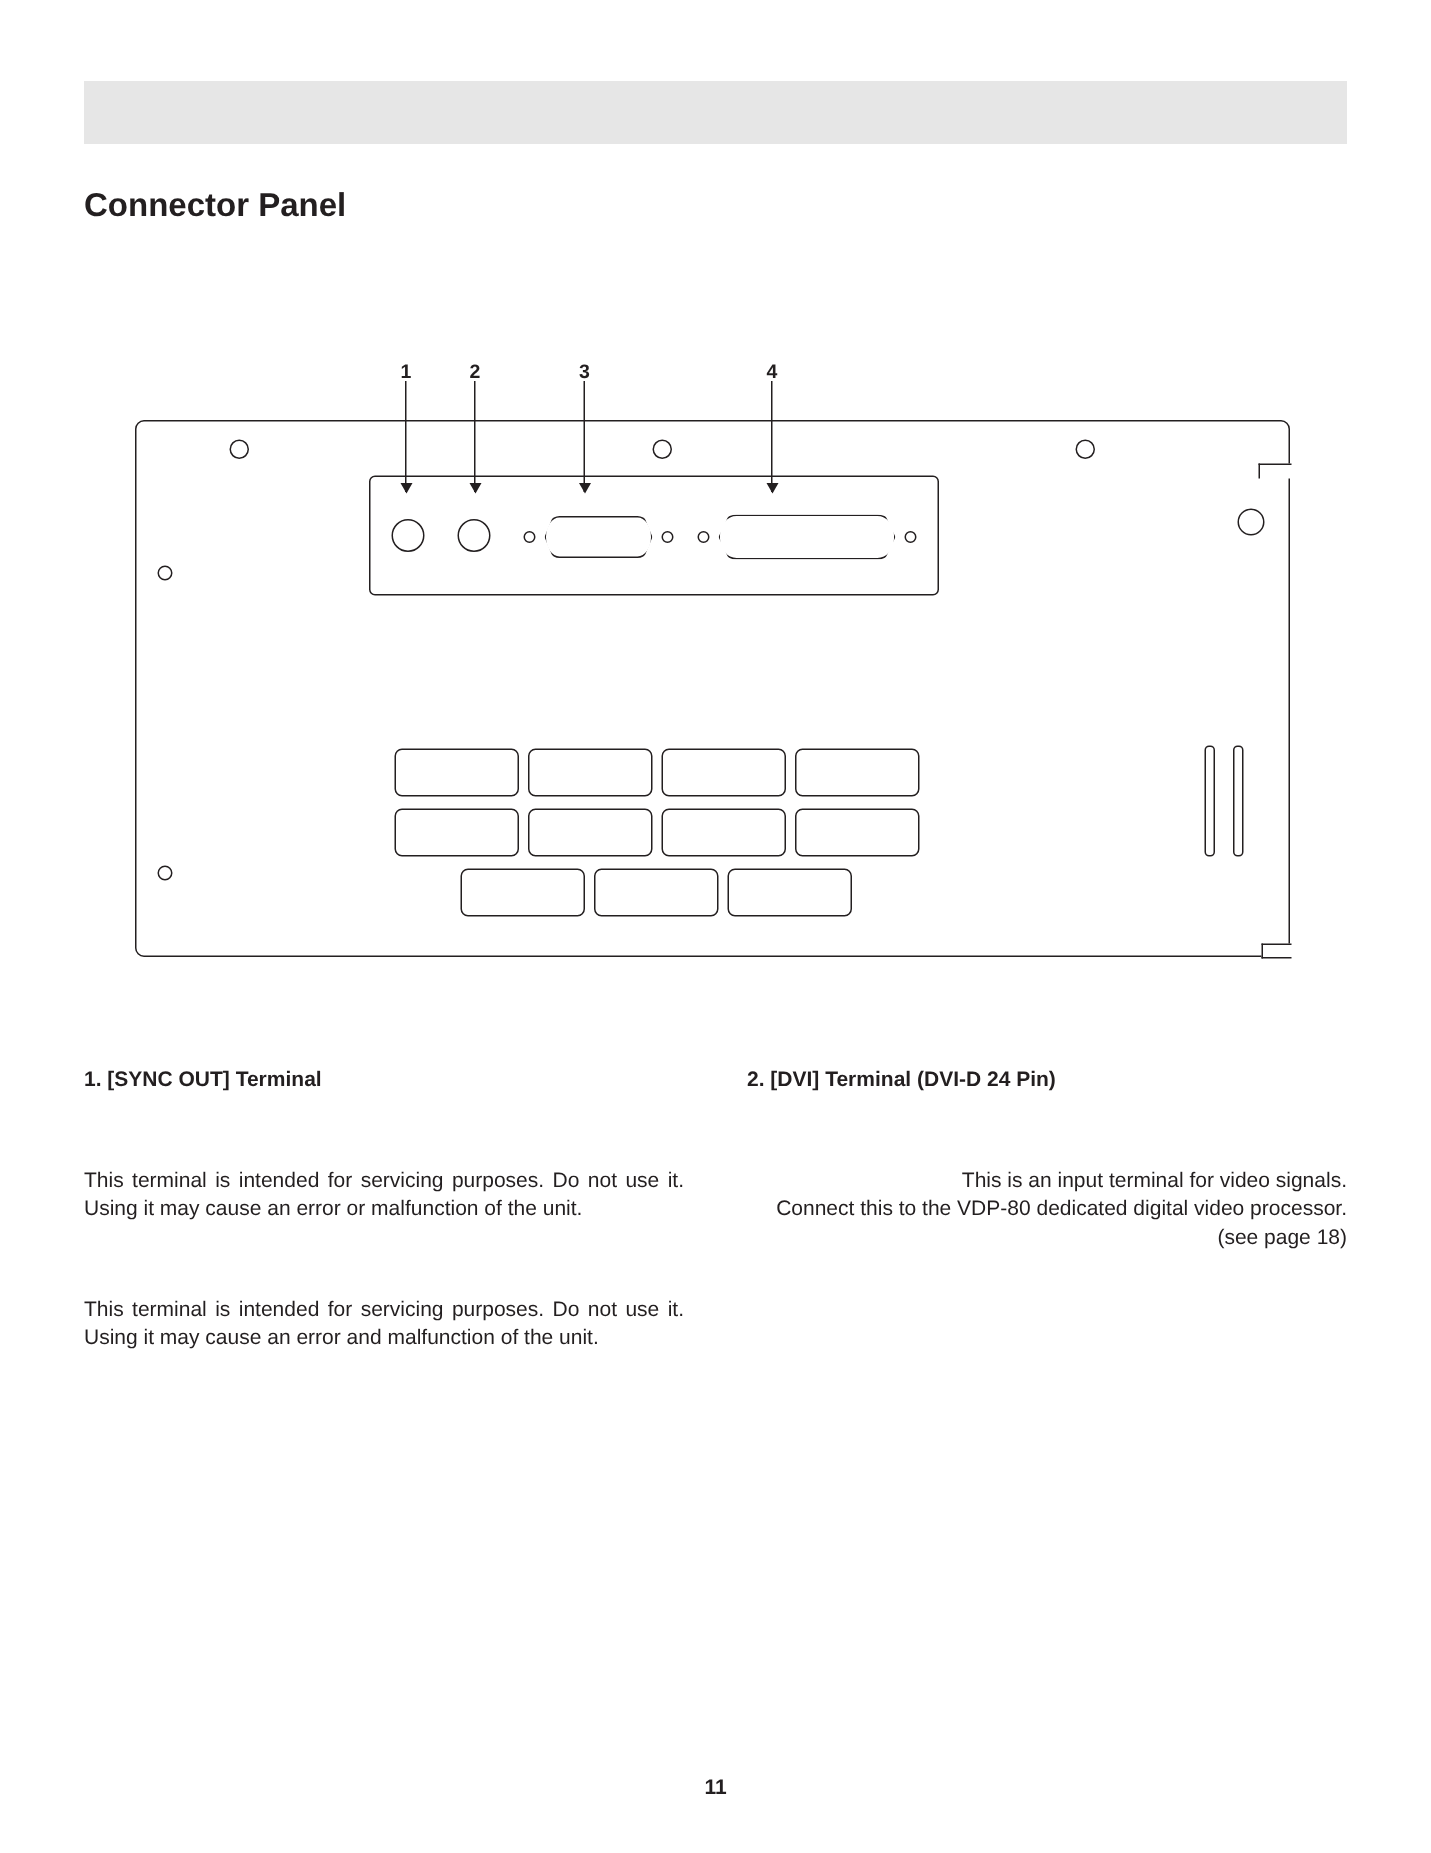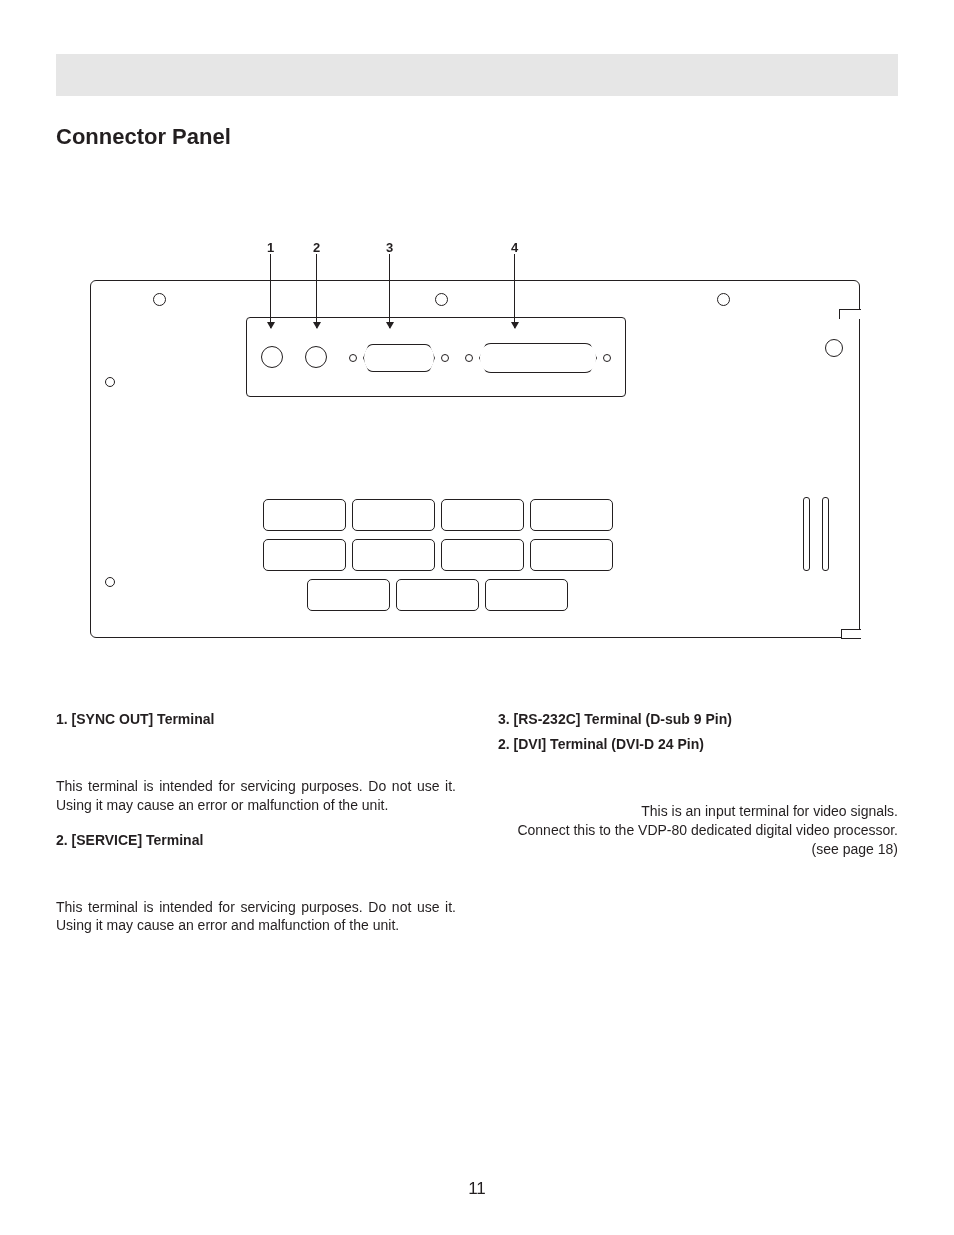--- a/index.html
+++ b/index.html
@@ -160,21 +160,22 @@
     display: flex;
     gap: 42px;
   }
   .col { flex: 1; font-size: 14px; line-height: 1.35; }
   .item-head { font-weight: 700; margin-top: 4px; margin-bottom: 6px; }
   .item-body { text-align: justify; margin-bottom: 16px; margin-top: 48px; }
   .page-num {
     position: absolute;
     left: 0; right: 0; bottom: 36px;
     text-align: center;
-    font-size: 17px;
+    font-size: 14px;
+    font-weight: bold;
   }
 </style>
 </head>
 <body>
 
 <div class="header-band"></div>
 
 <div class="section-title">Connector Panel</div>
 
 <div class="diagram">
@@ -244,25 +245,23 @@
       <div class="s l"></div>
       <div class="s r"></div>
     </div>
   </div>
 </div>
 
 <div class="cols">
   <div class="col">
     <div class="item-head">1. [SYNC OUT] Terminal</div>
     <div class="item-body">This terminal is intended for servicing purposes. Do not use it. Using it may cause an error or malfunction of the unit.</div>
-    <div class="item-head">2. [SERVICE] Terminal</div>
     <div class="item-body">This terminal is intended for servicing purposes. Do not use it. Using it may cause an error and malfunction of the unit.</div>
   </div>
   <div class="col">
-    <div class="item-head">3. [RS-232C] Terminal (D-sub 9 Pin)</div>
     <div class="item-head">2. [DVI] Terminal (DVI-D 24 Pin)</div>
     <div class="item-body" style="text-align:right">
       <span>This is an input terminal for video signals.</span><br>
       <span>Connect this to the VDP-80 dedicated digital video processor.</span><br>
       <span>(see page 18)</span>
     </div>
   </div>
 </div>
 
 <div class="page-num">11</div>

